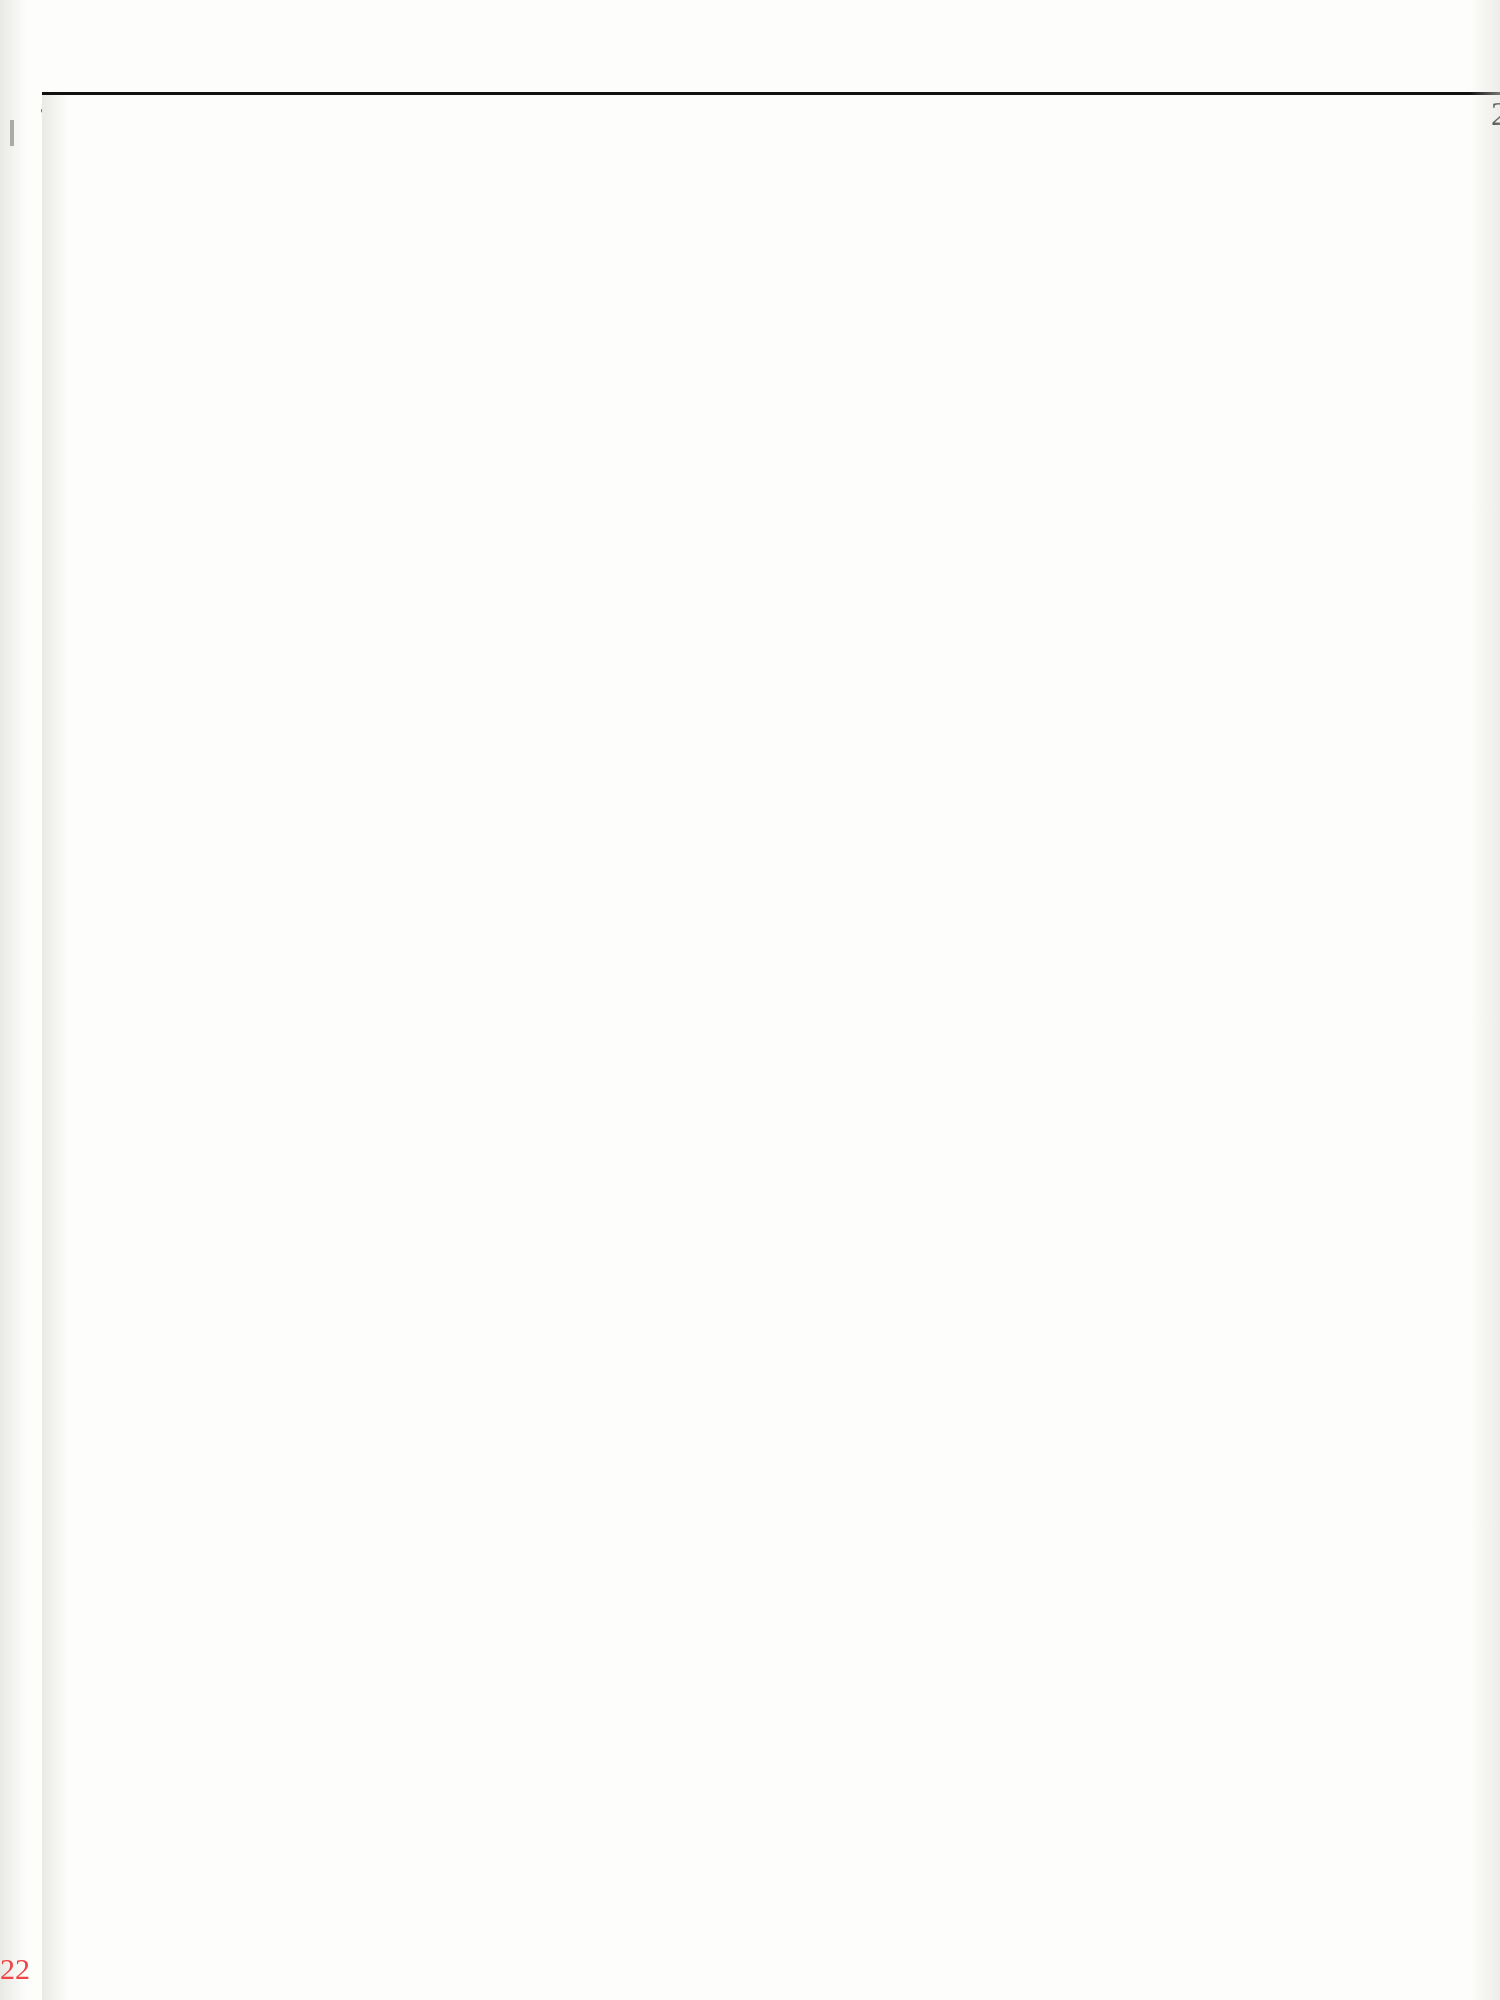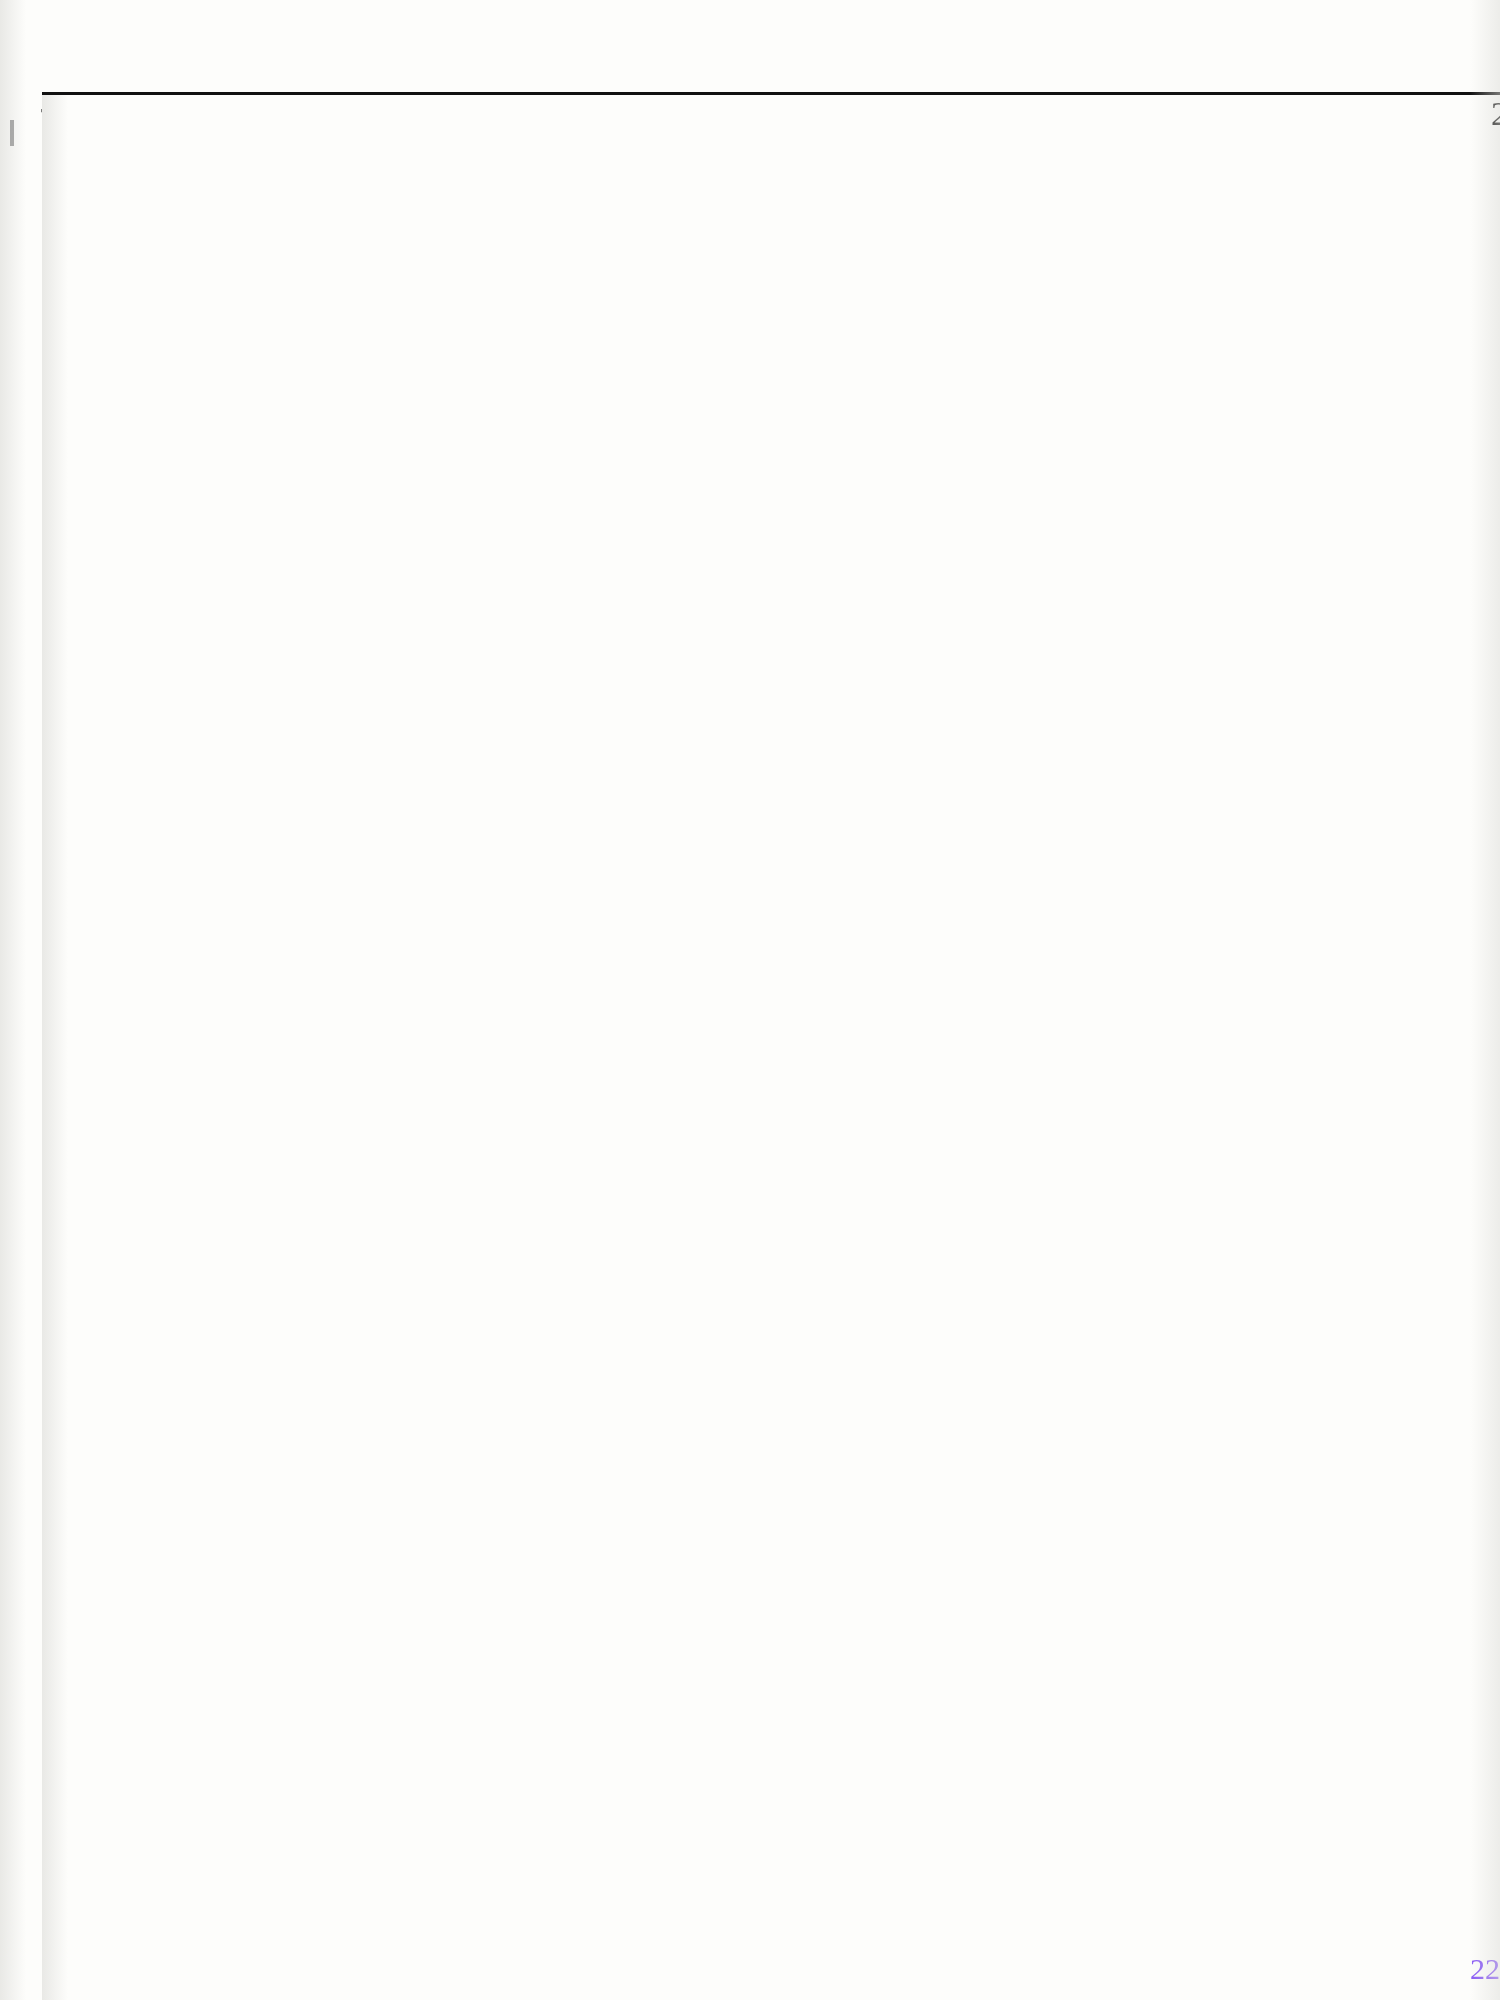--- a/index.html
+++ b/index.html
@@ -113,23 +113,23 @@
     font-size: 44px;
     font-weight: 700;
     letter-spacing: 0.5px;
     text-align: center;
   }
 
   .folio {
     position: absolute;
     left: 0; right: 0;
     bottom: 14px;
-    text-align: right;
+    text-align: left;
     font-size: 30px;
-    color: #8b5cf6;
+    color: #ef4444;
   }
   .edge-mark {
     position: absolute;
     left: 10px;
     top: 120px;
     width: 4px; height: 26px;
     background: #6d6d6d;
     opacity: .55;
   }
   .edge-mark2 {

